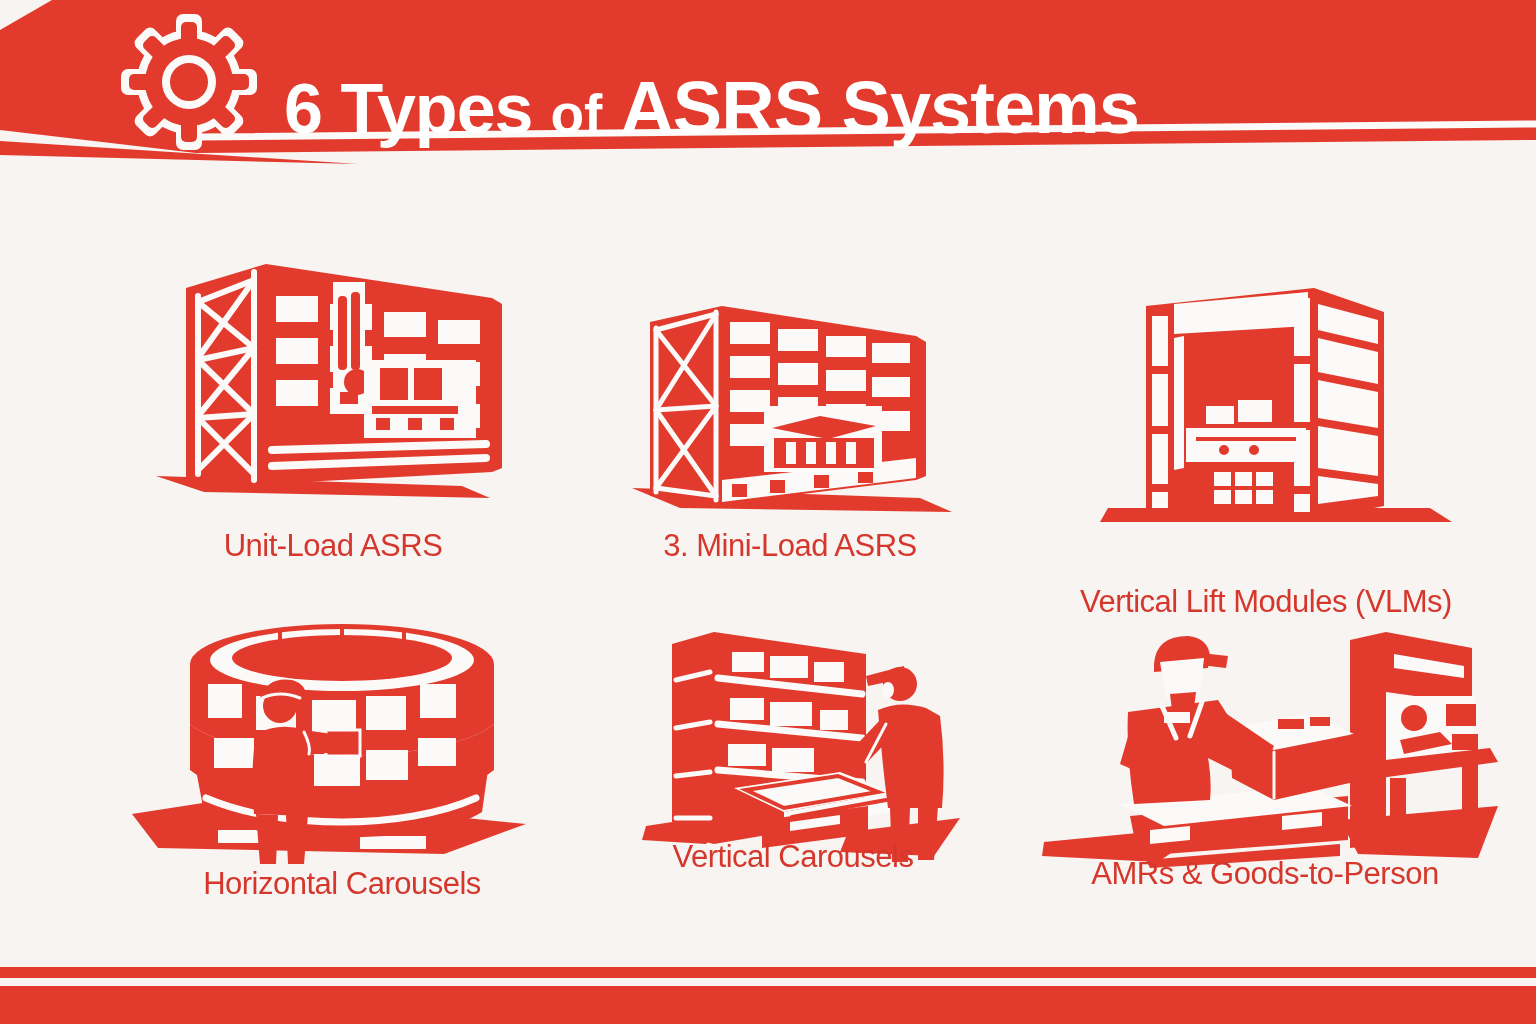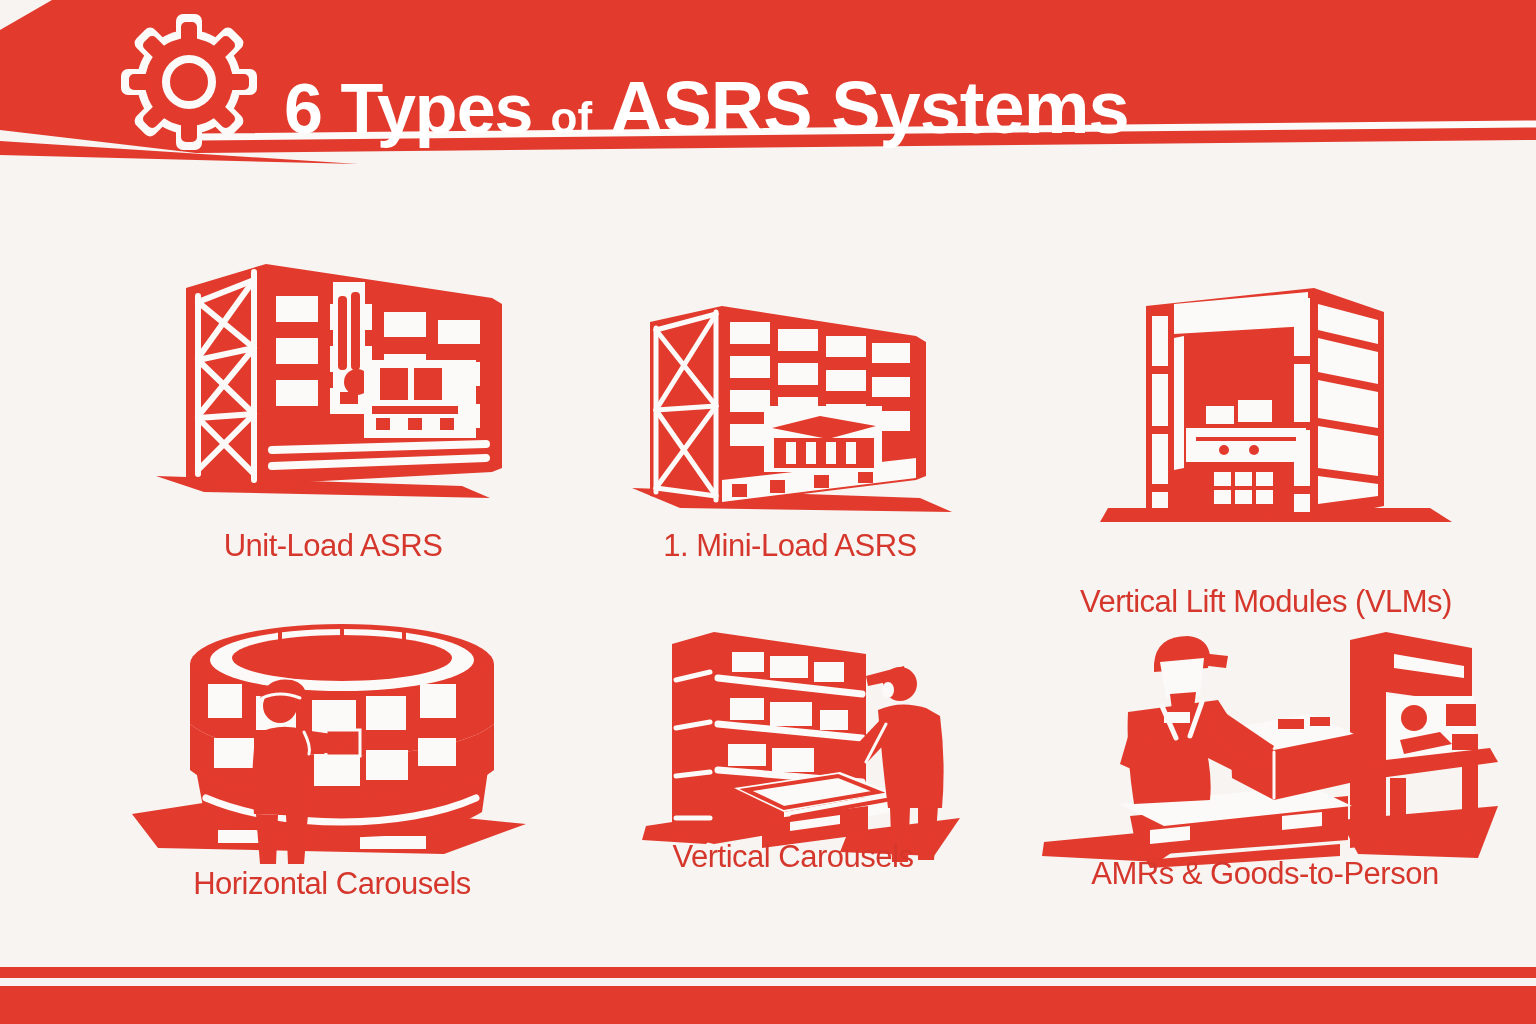--- a/index.html
+++ b/index.html
@@ -13,30 +13,30 @@
   .w{fill:#fcfaf8;}
   .ws{stroke:#fcfaf8;fill:none;stroke-linecap:round;}
   .rs{stroke:#e23a2c;fill:none;stroke-linecap:round;}
   svg{position:absolute;display:block;}
   .header-svg{left:0;top:0;}
   .title{
     position:absolute;left:284px;top:26px;width:1000px;height:100px;
     display:flex;align-items:baseline;gap:18px;color:#ffffff;white-space:nowrap;
   }
   .title .t1{font-size:70px;font-weight:bold;letter-spacing:-1px;line-height:100px;}
-  .title .t2{font-size:44px;font-weight:bold;}
+  .title .t2{font-size:55px;font-weight:bold;}
   .title .t3{font-size:74px;font-weight:bold;letter-spacing:-1px;margin-top:39px;}
   .label{
     position:absolute;height:44px;text-align:center;
     font-size:31px;font-weight:normal;color:#d6372c;letter-spacing:-0.5px;white-space:nowrap;
   }
   .lbl1{left:133px;top:528px;width:400px;}
   .lbl2{left:590px;top:528px;width:400px;}
   .lbl3{left:1046px;top:540px;width:440px;margin-top:44px;}
-  .lbl4{left:132px;top:866px;width:400px;}
+  .lbl4{left:142px;top:866px;width:400px;}
   .lbl5{left:593px;top:839px;width:400px;}
   .lbl6{left:1045px;top:856px;width:440px;}
   .foot-line{position:absolute;left:0;width:1536px;background:#e23a2c;}
   .foot-line.thin{top:967px;height:11px;}
   .foot-line.thick{top:986px;height:38px;}
 </style>
 </head>
 <body>
 
 <div class="canvas">
@@ -369,21 +369,21 @@
       <path class="r" d="M86,100 L176,88 Q196,118 208,146 L198,162 L166,146 Q170,168 168,188 L92,192 Q84,140 86,100 Z"></path>
       <line class="ws" stroke-width="5" x1="120" y1="94" x2="134" y2="126"></line>
       <line class="ws" stroke-width="5" x1="160" y1="90" x2="148" y2="124"></line>
       <rect class="w" x="122" y="100" width="26" height="11"></rect>
       <polygon class="r" points="176,96 232,134 220,158 166,120"></polygon>
       <polygon class="r" points="92,104 78,152 96,160 108,116"></polygon>
     </g>
   </svg>
 
   <div class="label lbl1">Unit-Load ASRS</div>
-  <div class="label lbl2">1. Mini-Load ASRS</div>
+  <div class="label lbl2">3. Mini-Load ASRS</div>
   <div class="label lbl3">Vertical Lift Modules (VLMs)</div>
   <div class="label lbl4">Horizontal Carousels</div>
   <div class="label lbl5">Vertical Carousels</div>
   <div class="label lbl6">AMRs &amp; Goods-to-Person</div>
 
   <div class="foot-line thin"></div>
   <div class="foot-line thick"></div>
 
 </div>
 

